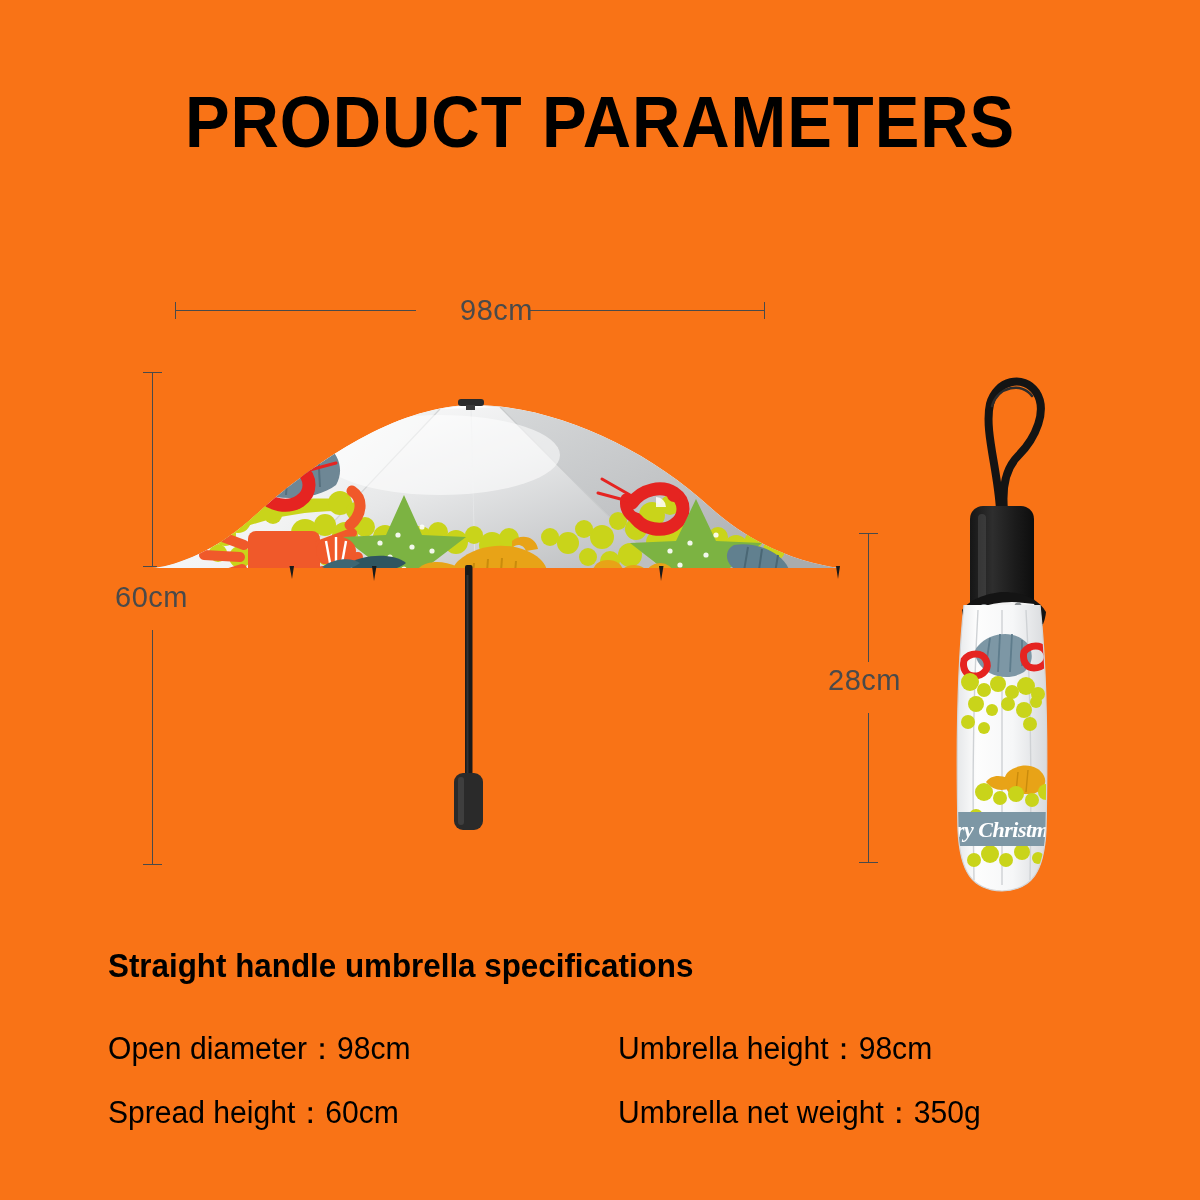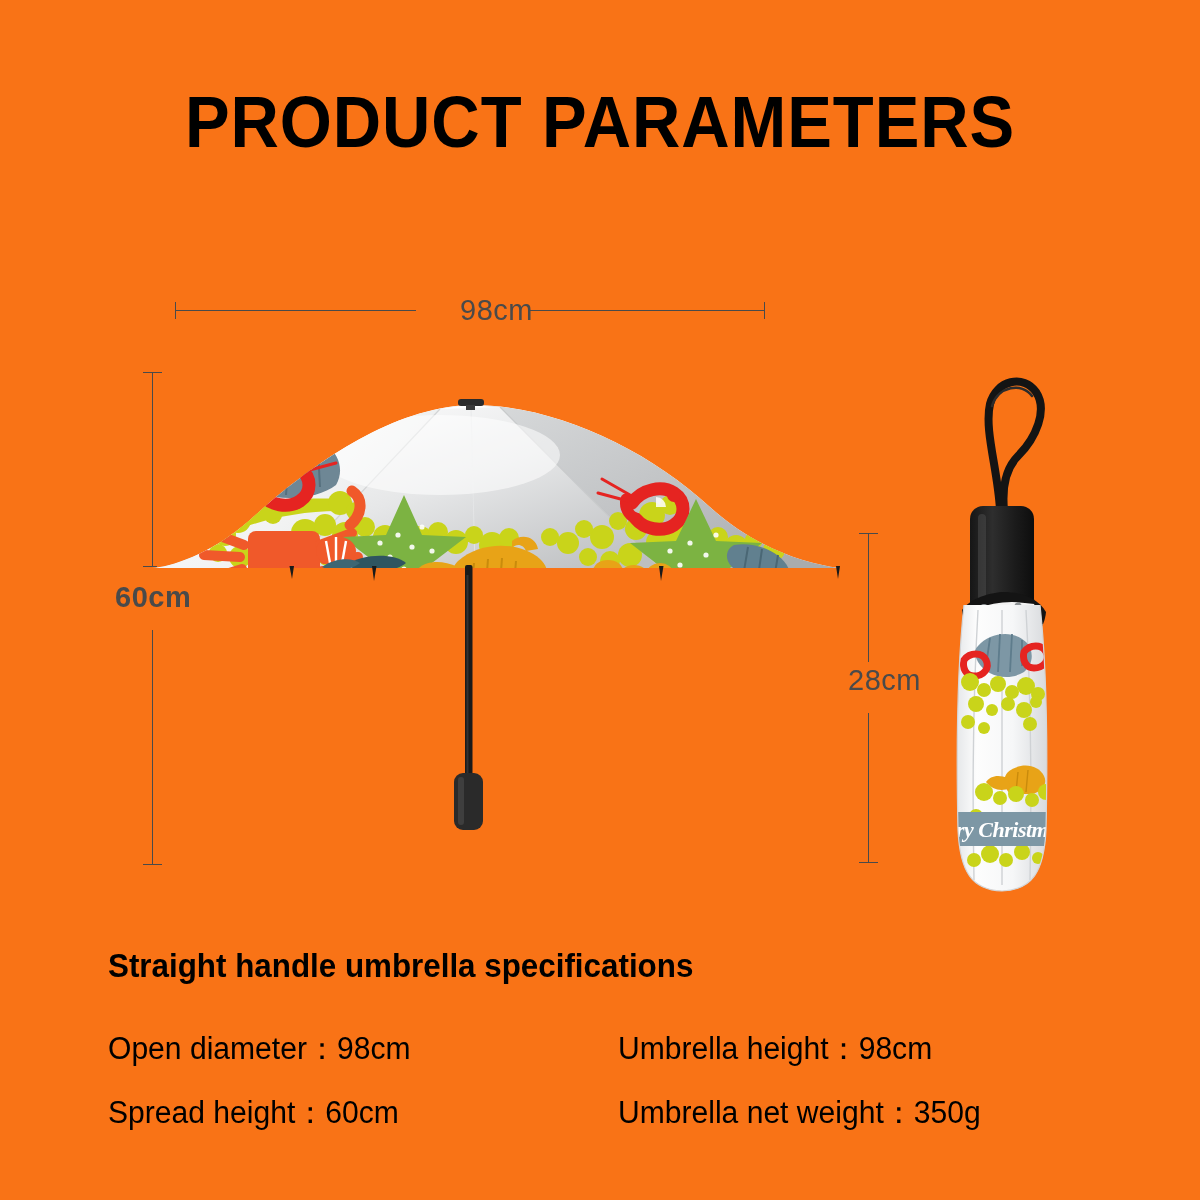--- a/index.html
+++ b/index.html
@@ -132,29 +132,29 @@
     <div class="dim-line-h" style="left:176px; top:310px; width:240px;"></div>
     <div class="dim-label" style="left:432px; top:294px;margin-left:28px;">98cm</div>
     <div class="dim-line-h" style="left:530px; top:310px; width:234px;"></div>
     <div class="dim-cap-v" style="left:764px; top:302px;"></div>
   </div>
 
   <div>
     <div class="dim-cap-h" style="left:143px; top:372px;"></div>
     <div class="dim-line-v" style="left:152px; top:373px; height:193px;"></div>
     <div class="dim-cap-h" style="left:143px; top:566px; width:14px;"></div>
-    <div class="dim-label" style="left:115px; top:581px;font-weight:bold;">60cm</div>
+    <div class="dim-label" style="left:115px; top:581px;">60cm</div>
     <div class="dim-line-v" style="left:152px; top:630px; height:234px;"></div>
     <div class="dim-cap-h" style="left:143px; top:864px;"></div>
   </div>
 
   <div>
     <div class="dim-cap-h" style="left:859px; top:533px;"></div>
     <div class="dim-line-v" style="left:868px; top:534px; height:128px;"></div>
-    <div class="dim-label" style="left:828px; top:664px;margin-left:20px;">28cm</div>
+    <div class="dim-label" style="left:828px; top:664px;">28cm</div>
     <div class="dim-line-v" style="left:868px; top:713px; height:149px;"></div>
     <div class="dim-cap-h" style="left:859px; top:862px;"></div>
   </div>
 
   <div id="umbrella-open">
     <svg width="710" height="440" viewBox="0 0 710 440" xmlns="http://www.w3.org/2000/svg">
       <defs>
         <linearGradient id="canopyGrad" x1="0" y1="0" x2="0" y2="1">
           <stop offset="0%" stop-color="#ffffff"></stop>
           <stop offset="40%" stop-color="#f4f5f5"></stop>

